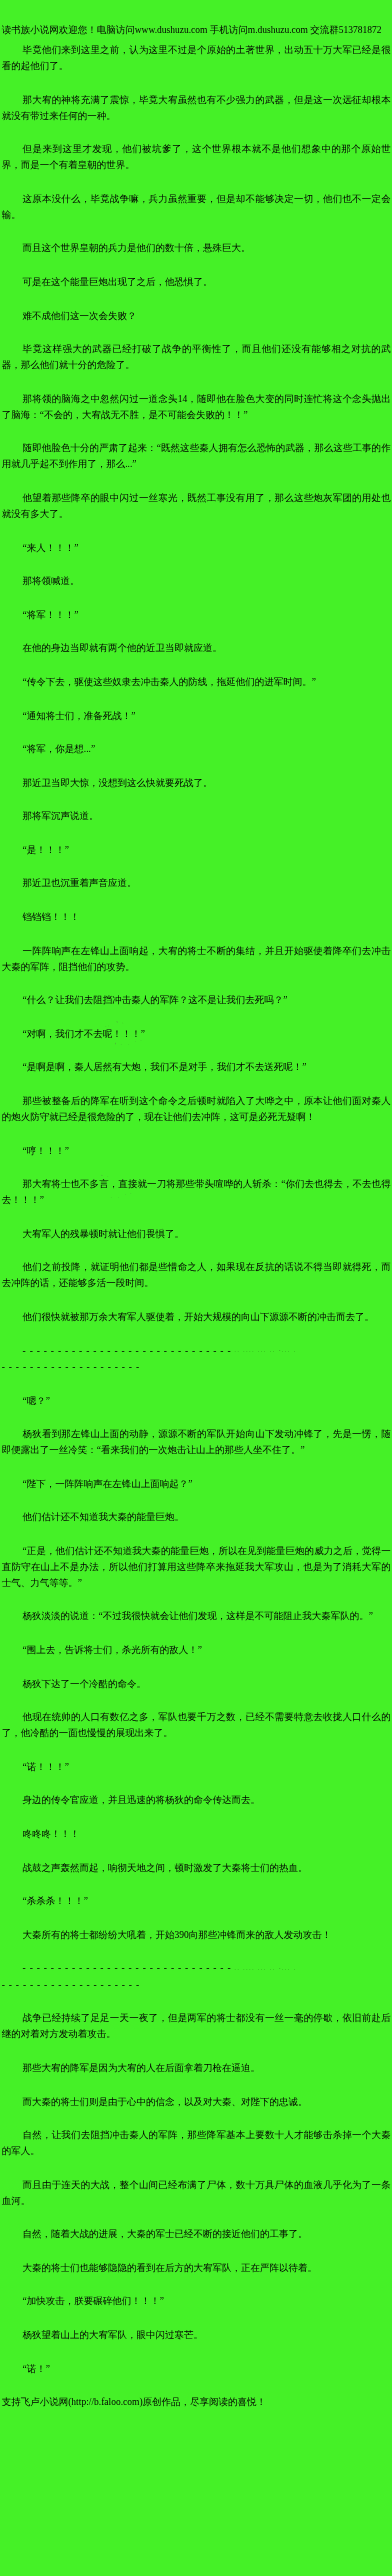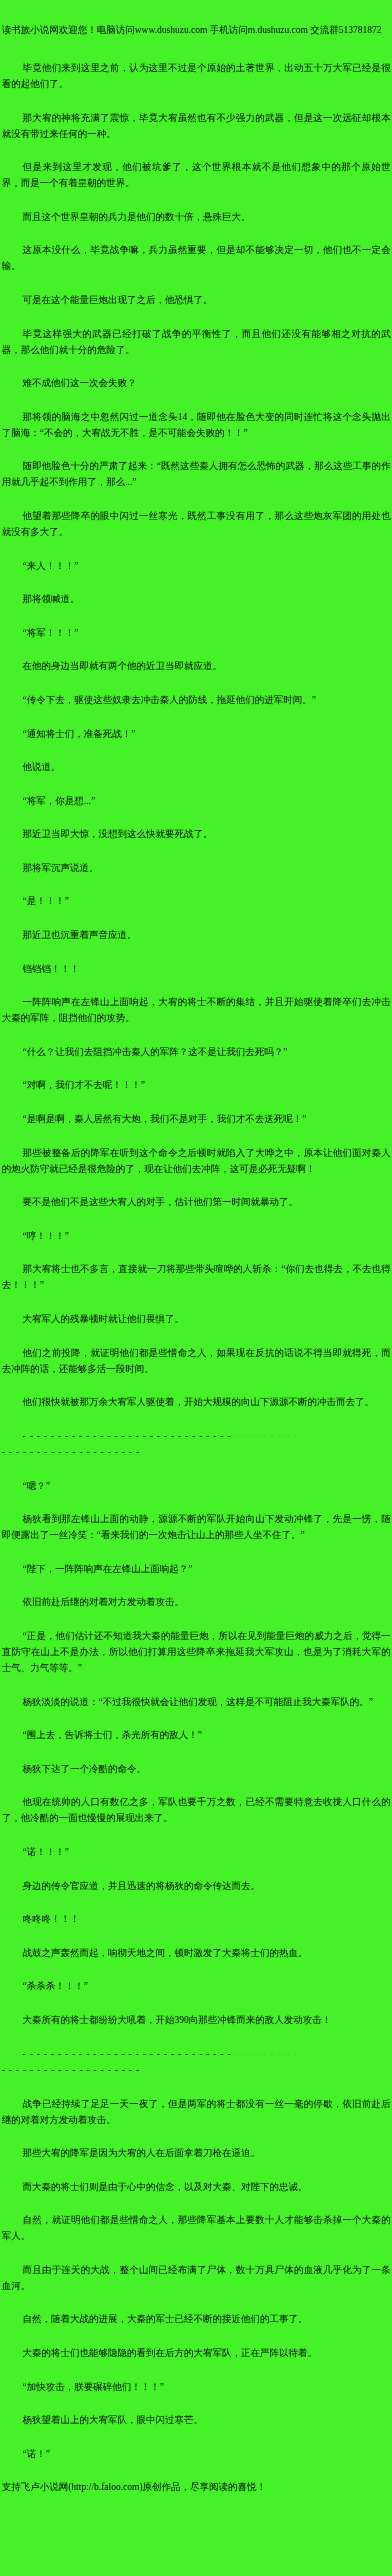--- a/index.html
+++ b/index.html
@@ -19,21 +19,21 @@
     font-size: 9.5px;
     line-height: 16px;
     text-align: justify;
   }
   .para {
     margin: 0 0 17.6px 0;
     text-indent: 2.2em;
     word-break: break-all;
   }
   .para.flush { text-indent: 0; }
-  .para.header { margin-bottom: 22px; }
+  .para.header { margin-bottom: 4px; }
   .sep { margin: 0 0 17.6px 0; }
   .sep .sep-line1 { padding-left: 2.2em; white-space: nowrap; }
   .sep .sep-dashes { letter-spacing: 3.9px; }
   .sep .sep-dots {
     font-size: 5px;
     letter-spacing: 1.7px;
     opacity: 0.55;
     vertical-align: 1.7px;
   }
   .sep .sep-line2 { white-space: nowrap; }
@@ -49,79 +49,77 @@
 </style>
 </head>
 <body style="--bg: #45f127; --fg: #000000; --wm: rgba(80,120,70,0.45);">
 
 <div class="page">
   <div>
       <p class="para flush header">读书族小说网欢迎您！电脑访问www.dushuzu.com 手机访问m.dushuzu.com 交流群513781872</p>
       <p class="para">毕竟他们来到这里之前，认为这里不过是个原始的土著世界，出动五十万大军已经是很看的起他们了。</p>
       <p class="para">那大宥的神将充满了震惊，毕竟大宥虽然也有不少强力的武器，但是这一次远征却根本就没有带过来任何的一种。</p>
       <p class="para">但是来到这里才发现，他们被坑爹了，这个世界根本就不是他们想象中的那个原始世界，而是一个有着皇朝的世界。</p>
+      <p class="para">这原本没什么，毕竟战争嘛，兵力虽然重要，但是却不能够决定一切，他们也不一定会输。</p>
       <p class="para">而且这个世界皇朝的兵力是他们的数十倍，悬殊巨大。</p>
-      <p class="para">这原本没什么，毕竟战争嘛，兵力虽然重要，但是却不能够决定一切，他们也不一定会输。</p>
       <p class="para">可是在这个能量巨炮出现了之后，他恐惧了。</p>
+      <p class="para">难不成他们这一次会失败？</p>
       <p class="para">毕竟这样强大的武器已经打破了战争的平衡性了，而且他们还没有能够相之对抗的武器，那么他们就十分的危险了。</p>
-      <p class="para">难不成他们这一次会失败？</p>
       <p class="para">那将领的脑海之中忽然闪过一道念头14，随即他在脸色大变的同时连忙将这个念头抛出了脑海：“不会的，大宥战无不胜，是不可能会失败的！！”</p>
       <p class="para">随即他脸色十分的严肃了起来：“既然这些秦人拥有怎么恐怖的武器，那么这些工事的作用就几乎起不到作用了，那么...”</p>
       <p class="para">他望着那些降卒的眼中闪过一丝寒光，既然工事没有用了，那么这些炮灰军团的用处也就没有多大了。</p>
       <p class="para">“来人！！！”</p>
       <p class="para">那将领喊道。</p>
       <p class="para">“将军！！！”</p>
       <p class="para">在他的身边当即就有两个他的近卫当即就应道。</p>
       <p class="para">“传令下去，驱使这些奴隶去冲击秦人的防线，拖延他们的进军时间。”</p>
       <p class="para">“通知将士们，准备死战！”</p>
-      <p class="para">他说道。</p>
       <p class="para">“将军，你是想...”</p>
       <p class="para">那近卫当即大惊，没想到这么快就要死战了。</p>
       <p class="para">那将军沉声说道。</p>
       <p class="para">“是！！！”</p>
       <p class="para">那近卫也沉重着声音应道。</p>
       <p class="para">铛铛铛！！！</p>
       <p class="para">一阵阵响声在左锋山上面响起，大宥的将士不断的集结，并且开始驱使着降卒们去冲击大秦的军阵，阻挡他们的攻势。</p>
       <p class="para">“什么？让我们去阻挡冲击秦人的军阵？这不是让我们去死吗？”</p>
       <p class="para">“对啊，我们才不去呢！！！”</p>
       <p class="para">“是啊是啊，秦人居然有大炮，我们不是对手，我们才不去送死呢！”</p>
       <p class="para">那些被整备后的降军在听到这个命令之后顿时就陷入了大哗之中，原本让他们面对秦人的炮火防守就已经是很危险的了，现在让他们去冲阵，这可是必死无疑啊！</p>
-      <p class="para">要不是他们不是这些大宥人的对手，估计他们第一时间就暴动了。</p>
       <p class="para">“哼！！！”</p>
       <p class="para">那大宥将士也不多言，直接就一刀将那些带头喧哗的人斩杀：“你们去也得去，不去也得去！！！”</p>
       <p class="para">大宥军人的残暴顿时就让他们畏惧了。</p>
       <p class="para">他们之前投降，就证明他们都是些惜命之人，如果现在反抗的话说不得当即就得死，而去冲阵的话，还能够多活一段时间。</p>
       <p class="para">他们很快就被那万余大宥军人驱使着，开始大规模的向山下源源不断的冲击而去了。</p>
       <div class="sep">
         <div class="sep-line1"><span class="sep-dashes">------------------------------</span><span class="sep-dots">.. .... ... .. -... .</span></div>
         <div class="sep-line2 sep-dashes">--------------------</div>
       </div>
       <p class="para">“嗯？”</p>
       <p class="para">杨狄看到那左锋山上面的动静，源源不断的军队开始向山下发动冲锋了，先是一愣，随即便露出了一丝冷笑：“看来我们的一次炮击让山上的那些人坐不住了。”</p>
       <p class="para">“陛下，一阵阵响声在左锋山上面响起？”</p>
-      <p class="para">依旧前赴后继的对着对方发动着攻击。</p>
+      <p class="para">他们估计还不知道我大秦的能量巨炮。</p>
       <p class="para">“正是，他们估计还不知道我大秦的能量巨炮，所以在见到能量巨炮的威力之后，觉得一直防守在山上不是办法，所以他们打算用这些降卒来拖延我大军攻山，也是为了消耗大军的士气、力气等等。”</p>
       <p class="para">杨狄淡淡的说道：“不过我很快就会让他们发现，这样是不可能阻止我大秦军队的。”</p>
       <p class="para">“围上去，告诉将士们，杀光所有的敌人！”</p>
       <p class="para">杨狄下达了一个冷酷的命令。</p>
       <p class="para">他现在统帅的人口有数亿之多，军队也要千万之数，已经不需要特意去收拢人口什么的了，他冷酷的一面也慢慢的展现出来了。</p>
       <p class="para">“诺！！！”</p>
       <p class="para">身边的传令官应道，并且迅速的将杨狄的命令传达而去。</p>
       <p class="para">咚咚咚！！！</p>
       <p class="para">战鼓之声轰然而起，响彻天地之间，顿时激发了大秦将士们的热血。</p>
       <p class="para">“杀杀杀！！！”</p>
       <p class="para">大秦所有的将士都纷纷大吼着，开始390向那些冲锋而来的敌人发动攻击！</p>
       <div class="sep">
         <div class="sep-line1"><span class="sep-dashes">------------------------------</span><span class="sep-dots">.. .... ... .. -... .</span></div>
         <div class="sep-line2 sep-dashes">--------------------</div>
       </div>
       <p class="para">战争已经持续了足足一天一夜了，但是两军的将士都没有一丝一毫的停歇，依旧前赴后继的对着对方发动着攻击。</p>
       <p class="para">那些大宥的降军是因为大宥的人在后面拿着刀枪在逼迫。</p>
       <p class="para">而大秦的将士们则是由于心中的信念，以及对大秦、对陛下的忠诚。</p>
-      <p class="para">自然，就证明他们都是些惜命之人，那些降军基本上要数十人才能够击杀掉一个大秦的军人。</p>
+      <p class="para">自然，让我们去阻挡冲击秦人的军阵，那些降军基本上要数十人才能够击杀掉一个大秦的军人。</p>
       <p class="para">而且由于连天的大战，整个山间已经布满了尸体，数十万具尸体的血液几乎化为了一条血河。</p>
       <p class="para">自然，随着大战的进展，大秦的军士已经不断的接近他们的工事了。</p>
       <p class="para">大秦的将士们也能够隐隐的看到在后方的大宥军队，正在严阵以待着。</p>
       <p class="para">“加快攻击，朕要碾碎他们！！！”</p>
       <p class="para">杨狄望着山上的大宥军队，眼中闪过寒芒。</p>
       <p class="para">“诺！”</p>
       <p class="para flush">支持飞卢小说网(http://b.faloo.com)原创作品，尽享阅读的喜悦！</p>
     </div>
 <span class="watermark" style="left: 90px; top: 1018px;">· ﹐ ·· ︐ ·</span>
     <span class="watermark" style="left: 111px; top: 1035px;">︐ · ﹒ · ·</span>

